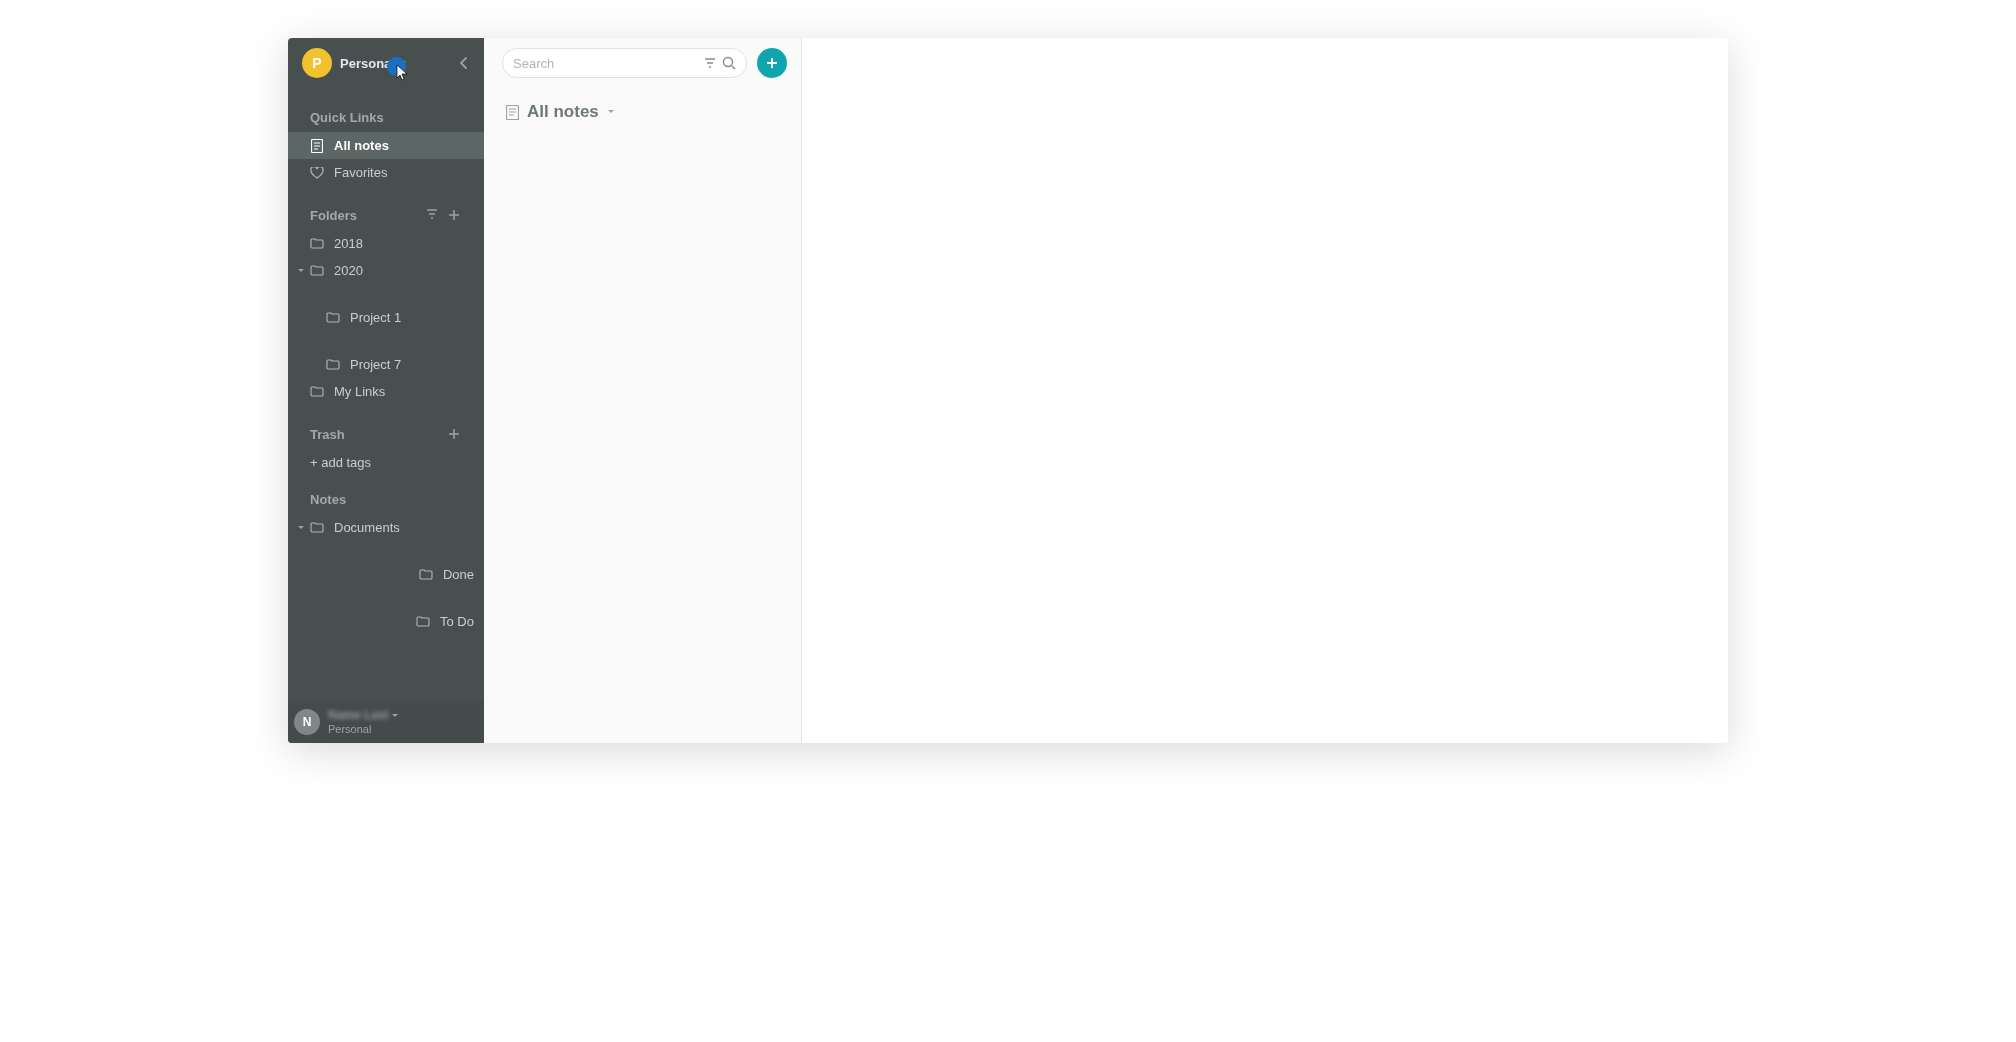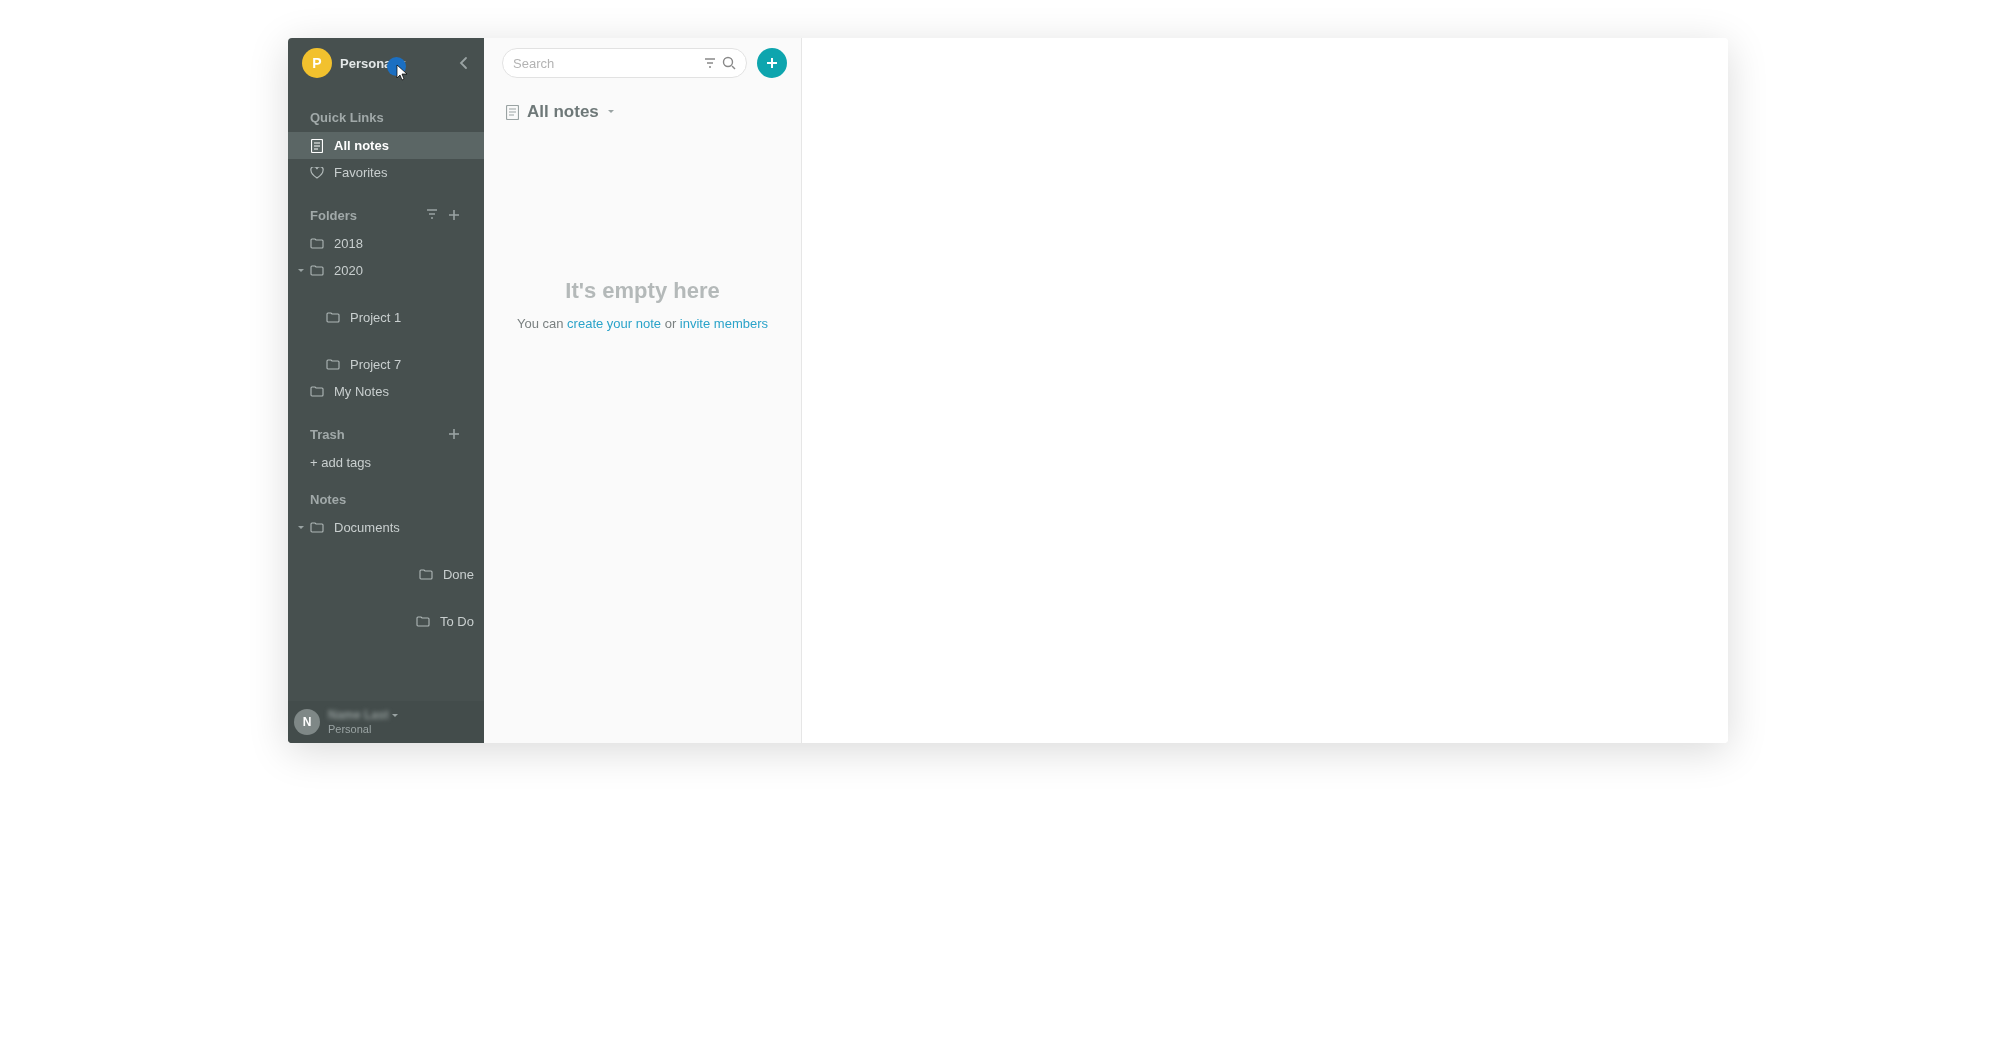--- a/index.html
+++ b/index.html
@@ -300,21 +300,21 @@
           </svg>
       </span>
       <span>Project 7</span>
     </div>
     <div class="nav-item">
       <span class="icon">
         <svg width="14" height="11" viewBox="0 0 14 11">
             <path d="M1 2a1 1 0 011-1h3l1 1h6a1 1 0 011 1v6a1 1 0 01-1 1H2a1 1 0 01-1-1z" fill="none" stroke="currentColor" stroke-width="1.1"></path>
           </svg>
       </span>
-      <span>My Notes</span>
+      <span>My Links</span>
     </div>
 
     <div class="spacer-md"></div>
     <div class="section-header">
       <span>Trash</span>
       <span class="actions">
         <span>
           <svg width="12" height="12" viewBox="0 0 12 12">
               <line x1="6" y1="1" x2="6" y2="11" stroke="#9aa3a3" stroke-width="1.6"></line>
               <line x1="1" y1="6" x2="11" y2="6" stroke="#9aa3a3" stroke-width="1.6"></line>
@@ -412,23 +412,17 @@
           </svg>
       </span>
       <span>All notes</span>
       <span class="dd">
         <svg width="8" height="8" viewBox="0 0 8 8">
             <path d="M1 2l3 3 3-3" fill="#9aa3a3"></path>
           </svg>
       </span>
     </div>
 
-    <div class="empty-state">
-      <div class="empty-title">It's empty here</div>
-      <div class="empty-sub">
-        <span>You can </span><a>create your note</a><span> or </span><a>invite members</a>
-      </div>
-    </div>
   </section>
 
   <section class="main-col"></section>
 
 </div>
 
 </body></html>

